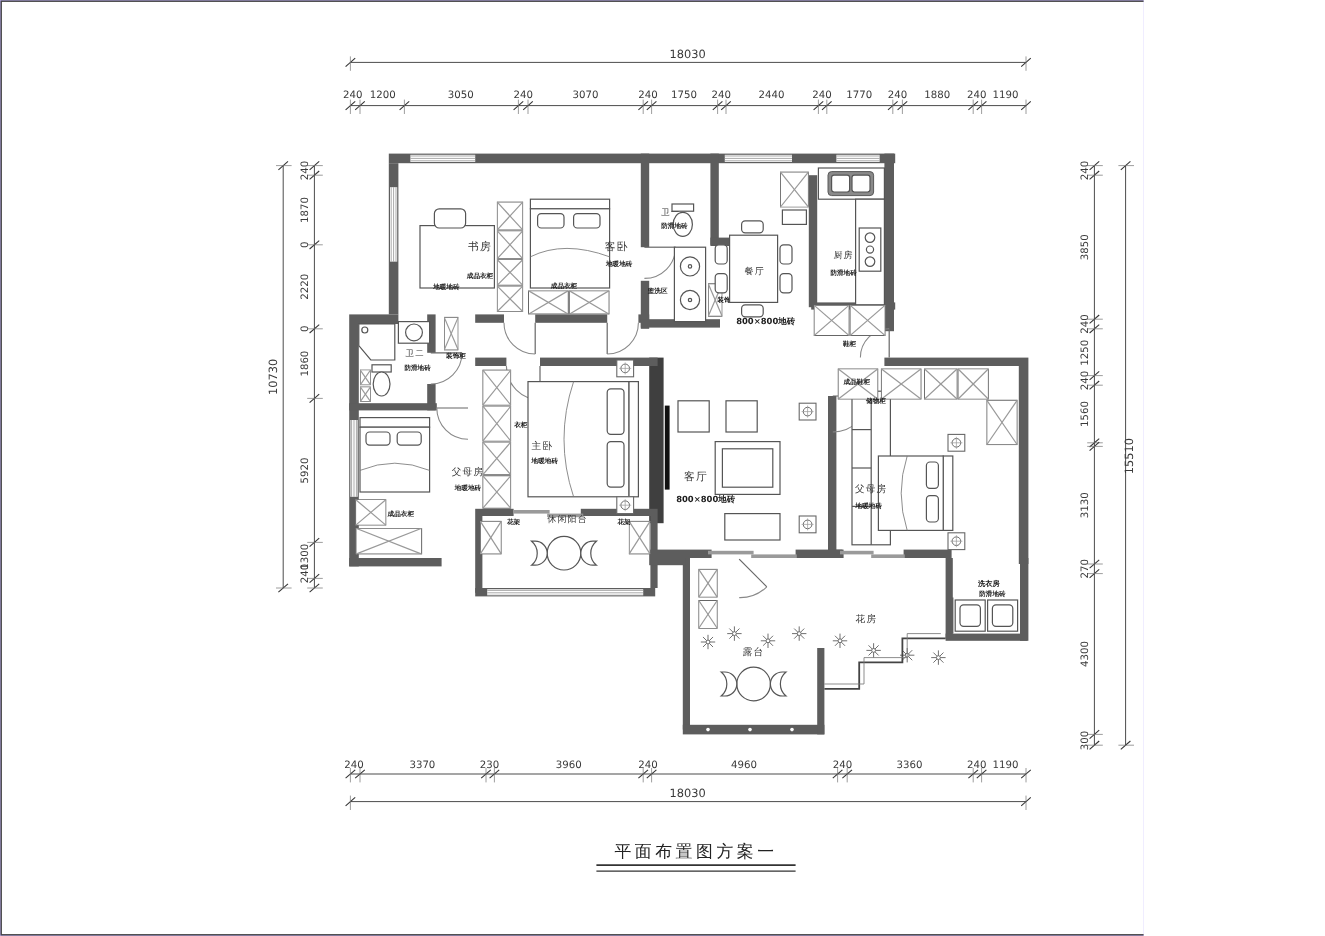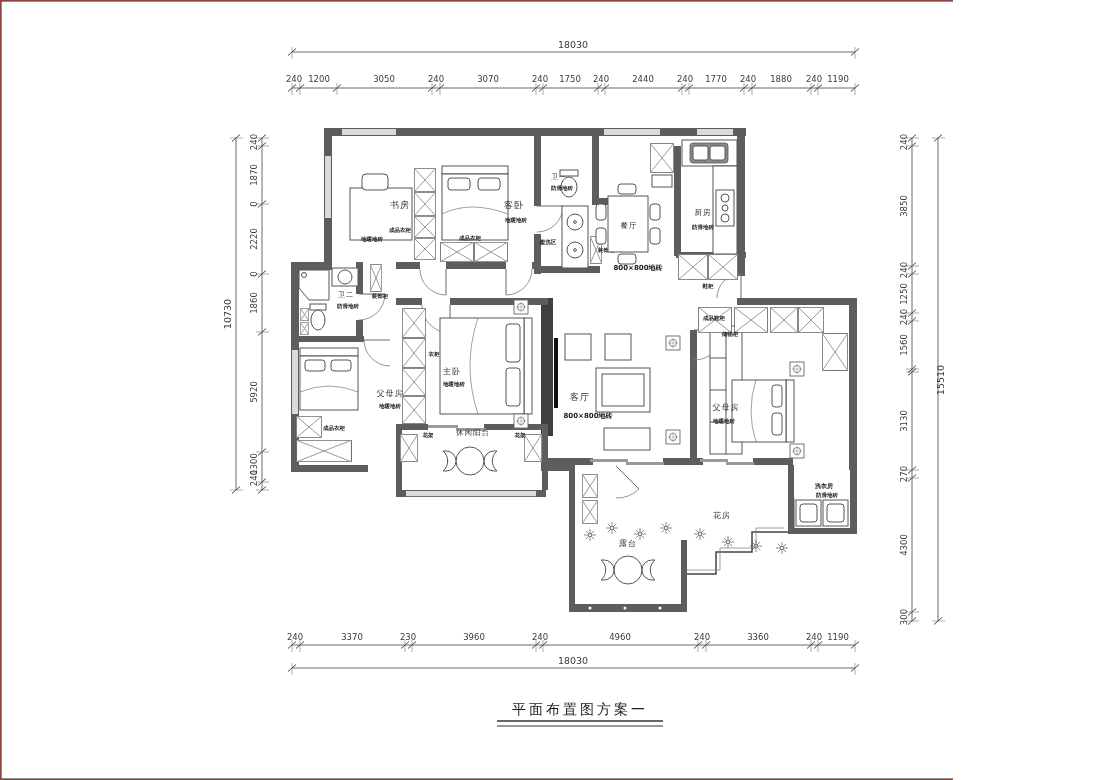--- a/index.html
+++ b/index.html
@@ -1,16 +1,16 @@
 <!DOCTYPE html>
 <html><head>
 <meta charset="utf-8">
 <style>
   html,body{margin:0;padding:0;background:#fff;}
-  .page{position:relative;width:953px;height:780px;background:#ef4444;overflow:hidden;
+  .page{position:relative;width:953px;height:780px;background:#c4b5fd;overflow:hidden;
         font-family:"DejaVu Sans",sans-serif;}
   svg{display:block}
   
   .wl{fill:#5d5d5d;stroke:none}
   .wl2{fill:#3f3f3f}
   .win{fill:#fff}
   .wline{stroke:#9a9a9a;stroke-width:.7}
   
   .fx{fill:none;stroke:#555;stroke-width:1}
   .fxf{fill:#fff;stroke:#555;stroke-width:1}

